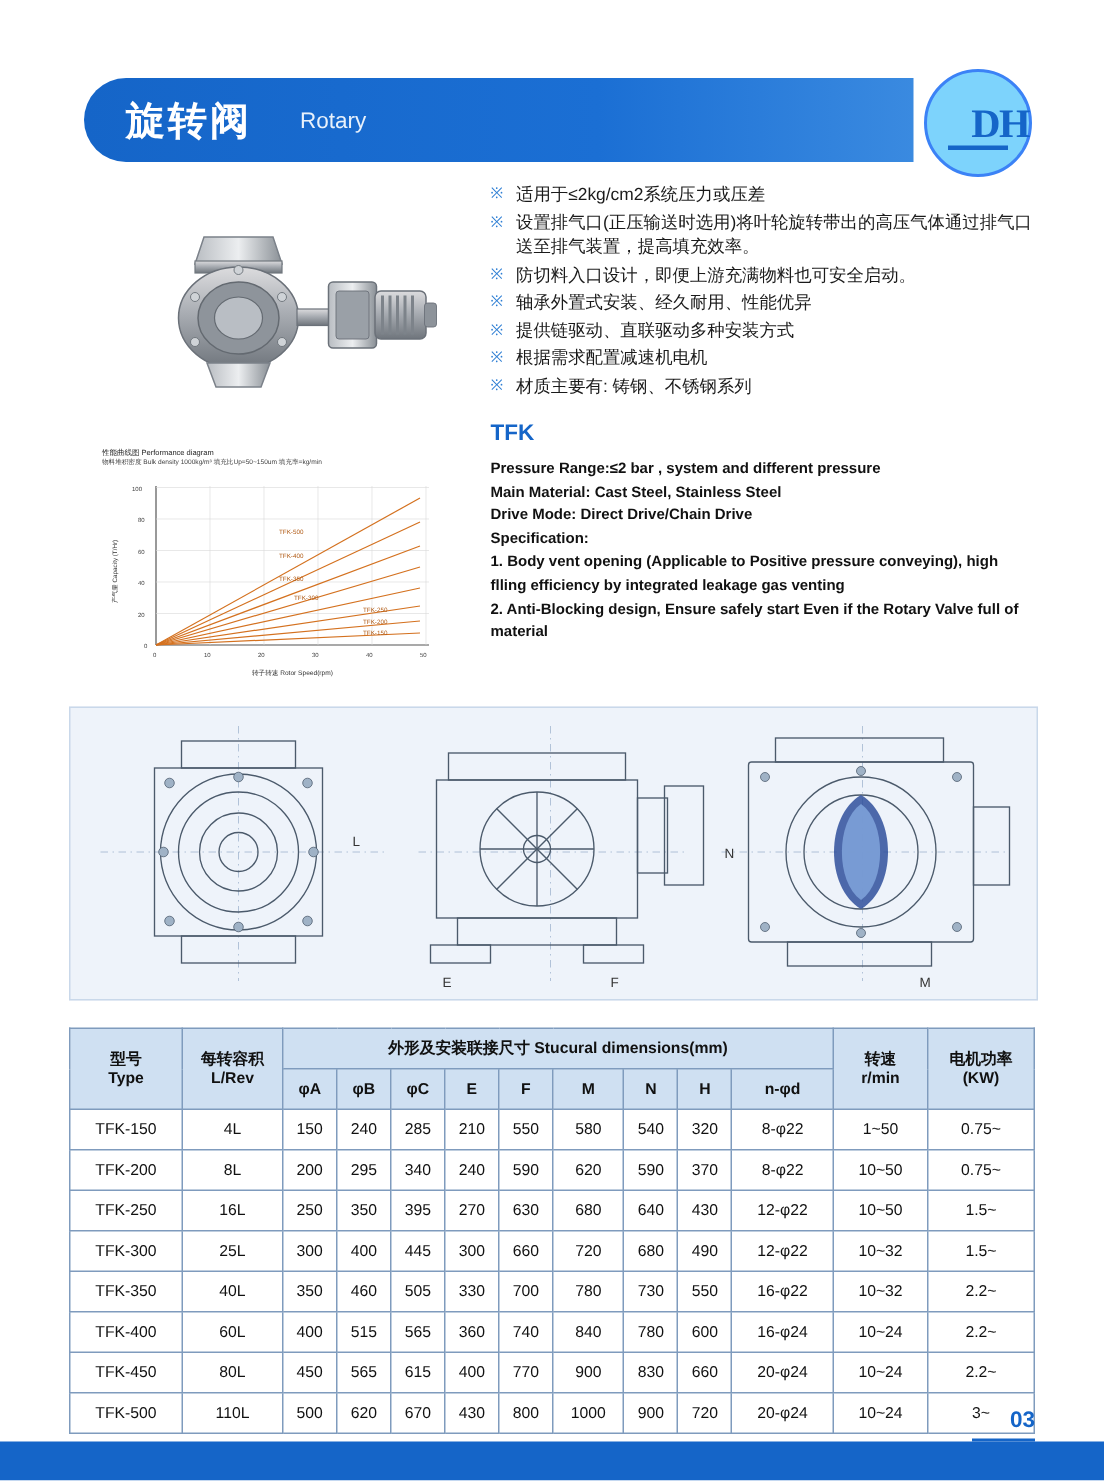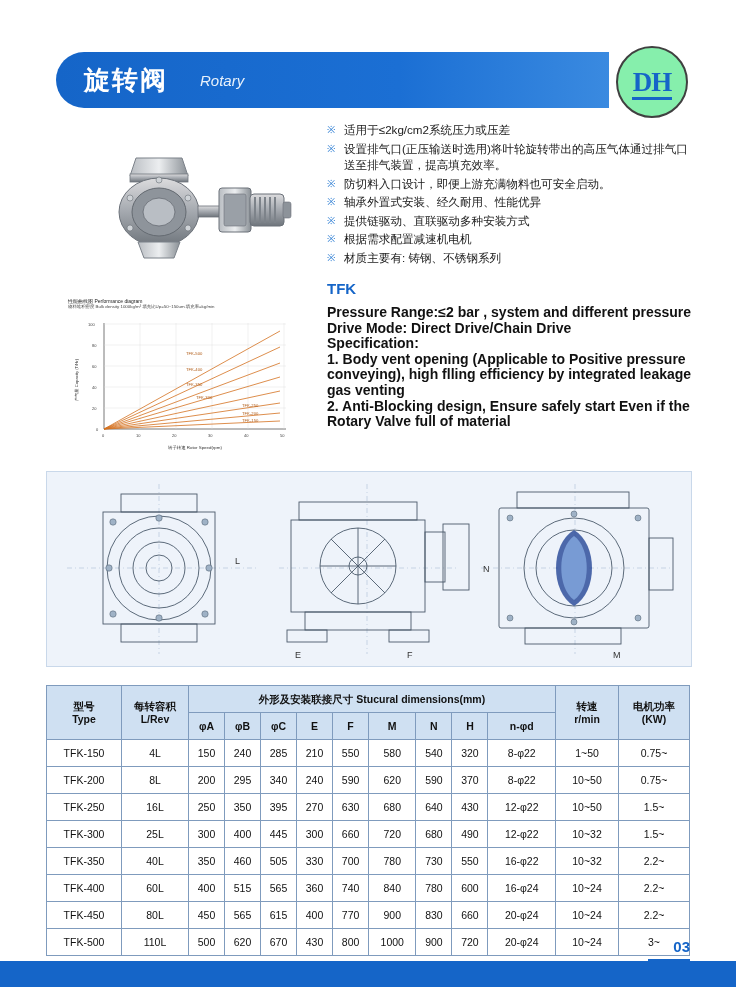--- a/index.html
+++ b/index.html
@@ -34,35 +34,34 @@
     font-size: 26px;
     font-weight: bold;
     letter-spacing: 2px;
     margin-left: 28px;
   }
   .header-en {
     color: #e8f1fb;
     font-size: 15px;
     margin-left: 12px;
     font-weight: normal;
-    font-style: italic;
   }
 
   .logo {
     position: absolute;
     right: 48px;
     top: 46px;
     width: 68px;
     height: 68px;
     border-radius: 50%;
-    background: #86efac;
-    border: 2px solid #404040;
+    background: #7dd3fc;
+    border: 2px solid #3b82f6;
     display: flex;
     align-items: center;
-    justify-content: center;
+    justify-content: flex-end;
   }
   .logo-text {
     font-family: "Liberation Serif", serif;
     font-size: 27px;
     font-weight: bold;
     color: #1565c8;
     letter-spacing: -1px;
   }
   .logo-bar {
     position: absolute;
@@ -102,21 +101,21 @@
   ul.features li .star {
     position: absolute;
     left: 0;
     top: 0;
     color: #2f7fd4;
     font-size: 10px;
   }
 
   .tfk-block { margin-top: 14px; }
   .tfk-line {
-    font-size: 14px;
+    font-size: 10px;
     line-height: 15.6px;
     color: #111;
   }
   .tfk-line.b { font-weight: bold; }
 
   
   .photo {
     position: absolute;
     left: 78px;
     top: 150px;
@@ -325,20 +324,21 @@
     <li><span class="star">※</span><span>防切料入口设计，即便上游充满物料也可安全启动。</span></li>
     <li><span class="star">※</span><span>轴承外置式安装、经久耐用、性能优异</span></li>
     <li><span class="star">※</span><span>提供链驱动、直联驱动多种安装方式</span></li>
     <li><span class="star">※</span><span>根据需求配置减速机电机</span></li>
     <li><span class="star">※</span><span>材质主要有: 铸钢、不锈钢系列</span></li>
   </ul>
 
   <div class="tfk-block">
     <div class="sec-title">TFK</div>
     <div class="tfk-line b">Pressure Range:≤2 bar , system and different pressure</div>
+    <div class="tfk-line b">Main Material: Cast Steel, Stainless Steel</div>
     <div class="tfk-line b">Drive Mode: Direct Drive/Chain Drive</div>
     <div class="tfk-line b">Specification:</div>
     <div class="tfk-line b">1. Body vent opening (Applicable to Positive pressure conveying), high flling efficiency by integrated leakage gas venting</div>
     <div class="tfk-line b">2. Anti-Blocking design, Ensure safely start Even if the Rotary Valve full of material</div>
   </div>
 </div>
 
 <div class="drawings">
   <svg width="644" height="194" viewBox="0 0 644 194">
     <g stroke="#8fa7c4" stroke-width="0.5" stroke-dasharray="5 3 1 3" opacity="0.85">

